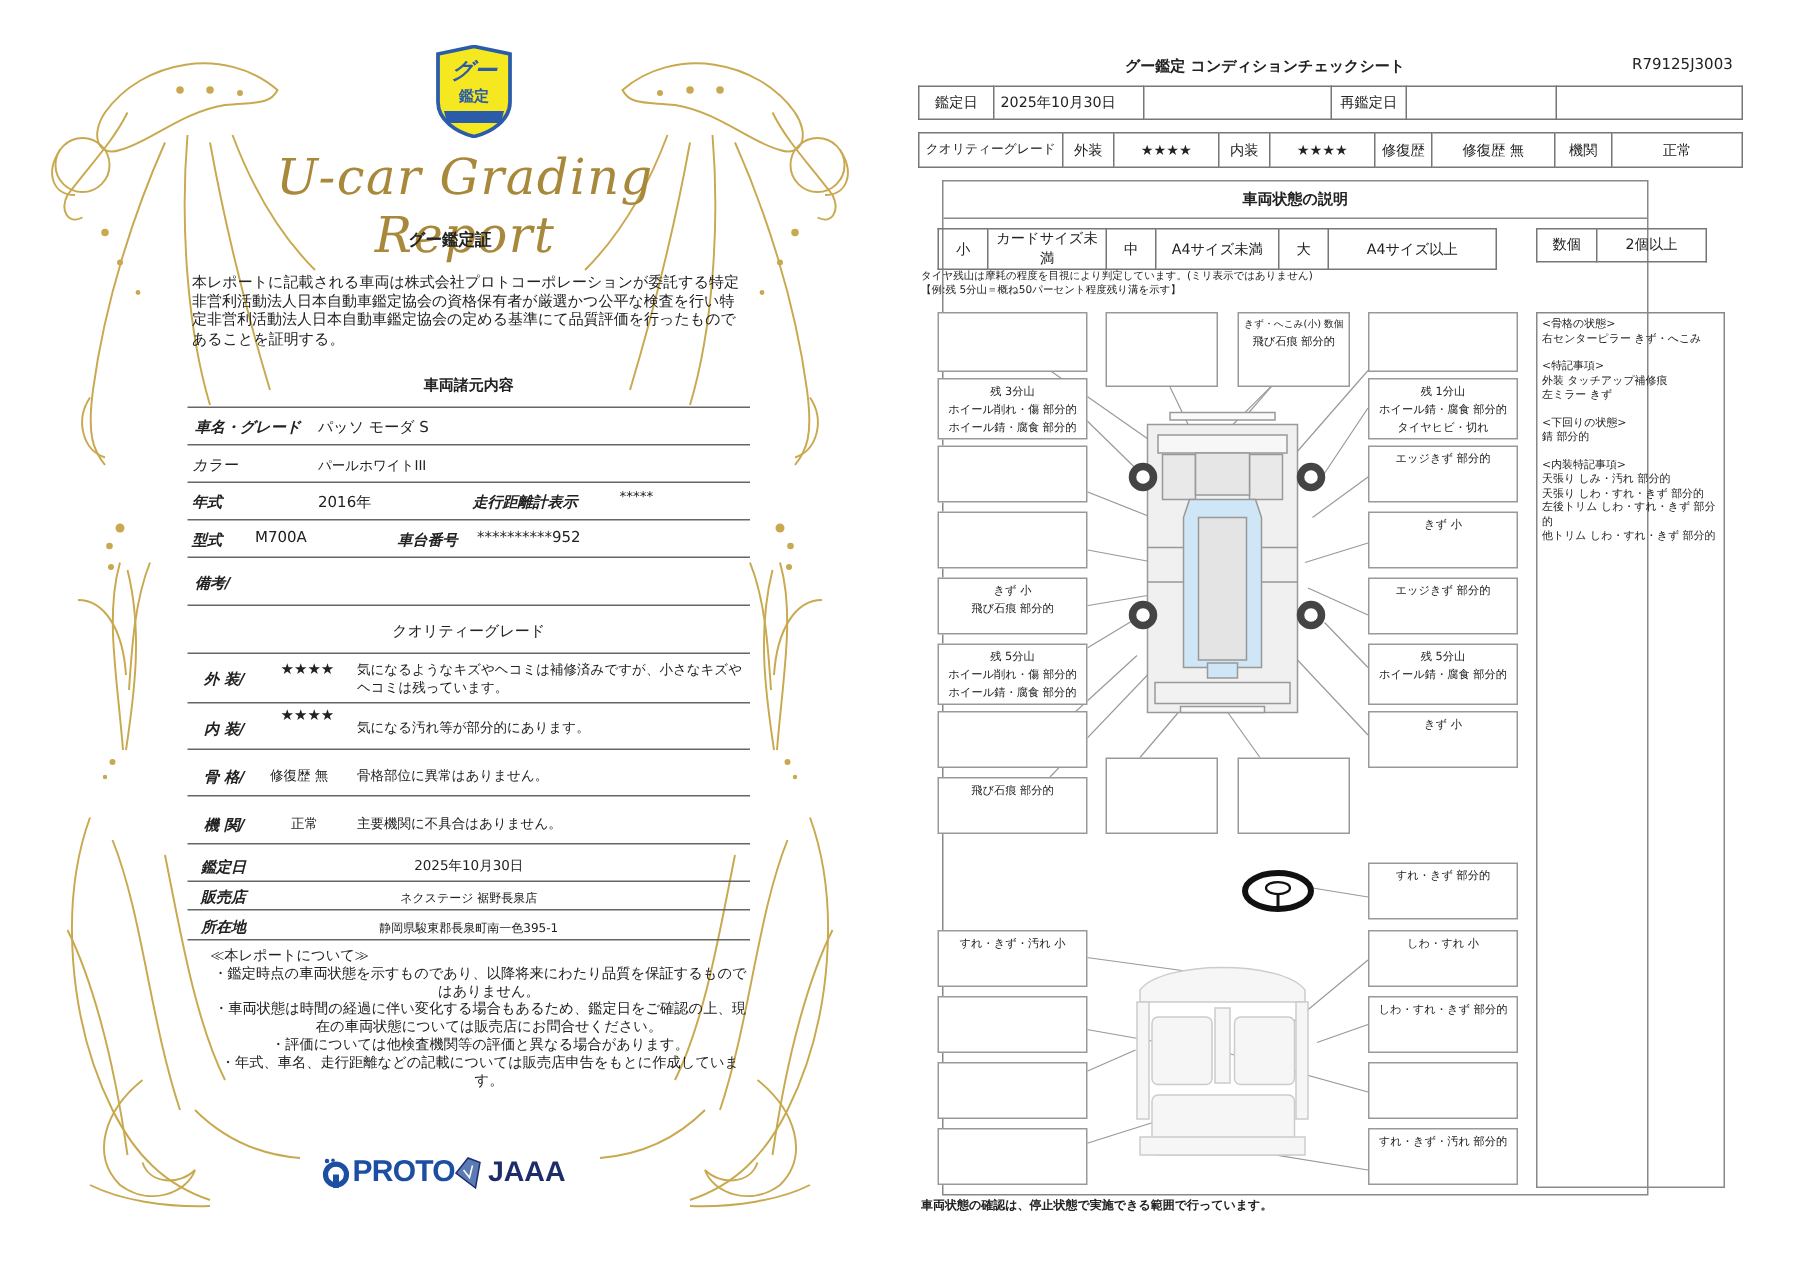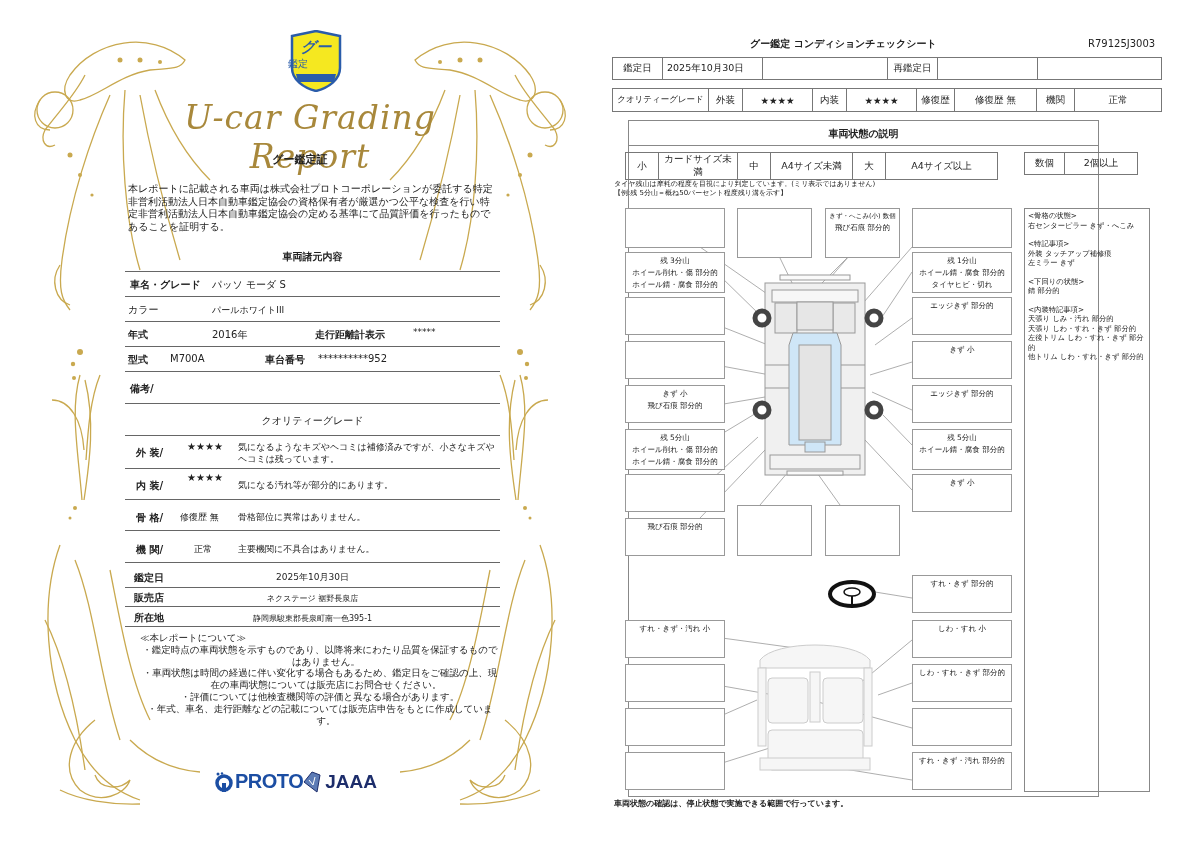--- a/index.html
+++ b/index.html
@@ -8,21 +8,21 @@
 
   
   #left { position: absolute; left: 0; top: 0; width: 600px; height: 848px; }
   .gold { stroke: #c9a94f; fill: none; stroke-width: 1.3; }
   .emblem { position:absolute; left:288px; top:30px; width:56px; height:62px; }
   .title-script { position:absolute; left:140px; top:98px; width:340px; text-align:center; font-family:"DejaVu Serif", serif; font-style:italic; font-size:33px; color:#a8883b; letter-spacing:1px; }
   .cert-title { position:absolute; left:0; width:600px; top:152px; text-align:center; font-size:11px; font-weight:bold; }
   .cert-body { position:absolute; left:128px; top:183px; width:370px; font-family:"DejaVu Serif", serif; font-size:10px; line-height:12.5px; }
   .sec-title { position:absolute; left:125px; width:375px; text-align:center; font-size:10px; font-weight:bold; }
   .rule { position:absolute; left:125px; width:375px; height:0; border-top:1.5px solid #666; }
-  .lbl { position:absolute; font-size:10px; font-weight:bold; }
+  .lbl { position:absolute; font-size:10px; font-weight:bold;font-style:italic; }
   .val { position:absolute; font-size:10px; }
   .sm { font-size:9px; }
   .notes { position:absolute; left:140px; top:632px; width:360px; font-family:"DejaVu Serif", serif; font-size:9.5px; line-height:11.8px; }
   .notes .b { padding-left:12px; text-indent:-12px;text-align:center; }
   .logos { position:absolute; left:215px; top:770px; display:flex; align-items:center; }
   .proto { font-weight:bold; font-size:20px; color:#1c4ea3; font-family:"Liberation Sans", sans-serif; letter-spacing:-0.5px; }
   .jaaa { font-weight:bold; font-size:19px; color:#1d2d6b; font-family:"Liberation Sans", sans-serif; }
 
   
   #right { position:absolute; left:600px; top:0; width:600px; height:848px; font-size:9px; }
@@ -128,21 +128,21 @@
       <path d="M60 790 C80 800 110 805 140 804"></path>
     </g>
   </svg>
 
   <div class="emblem">
     <svg width="56" height="62" viewBox="0 0 56 62">
       <path d="M4 6 L28 1 L52 6 L52 38 C52 50 40 58 28 61 C16 58 4 50 4 38Z" fill="#f5e820" stroke="#2a5caa" stroke-width="2.5"></path>
       <path d="M8 44 L48 44 L46 52 L10 52Z" fill="#2a5caa"></path>
     </svg>
     <div class="abs" style="left:0;top:8px;width:56px;text-align:center;font-weight:bold;font-style:italic;font-size:15px;color:#2a5caa;">グー</div>
-    <div class="abs" style="left:0;top:27px;width:56px;font-weight:normal;font-size:10px;color:#2a5caa;">鑑定</div>
+    <div class="abs" style="left:0;top:27px;width:56px;text-align:center;font-weight:bold;font-size:10px;color:#2a5caa;">鑑定</div>
   </div>
 
   <div class="title-script">U-car Grading Report</div>
   <div class="cert-title">グー鑑定証</div>
   <div class="cert-body">本レポートに記載される車両は株式会社プロトコーポレーションが委託する特定非営利活動法人日本自動車鑑定協会の資格保有者が厳選かつ公平な検査を行い特定非営利活動法人日本自動車鑑定協会の定める基準にて品質評価を行ったものであることを証明する。</div>
 
   <div class="sec-title" style="top:250px">車両諸元内容</div>
   <div class="rule" style="top:271px"></div>
   <div class="lbl" style="left:130px;top:278px">車名・グレード</div>
   <div class="val" style="left:212px;top:278px">パッソ モーダ S</div>

